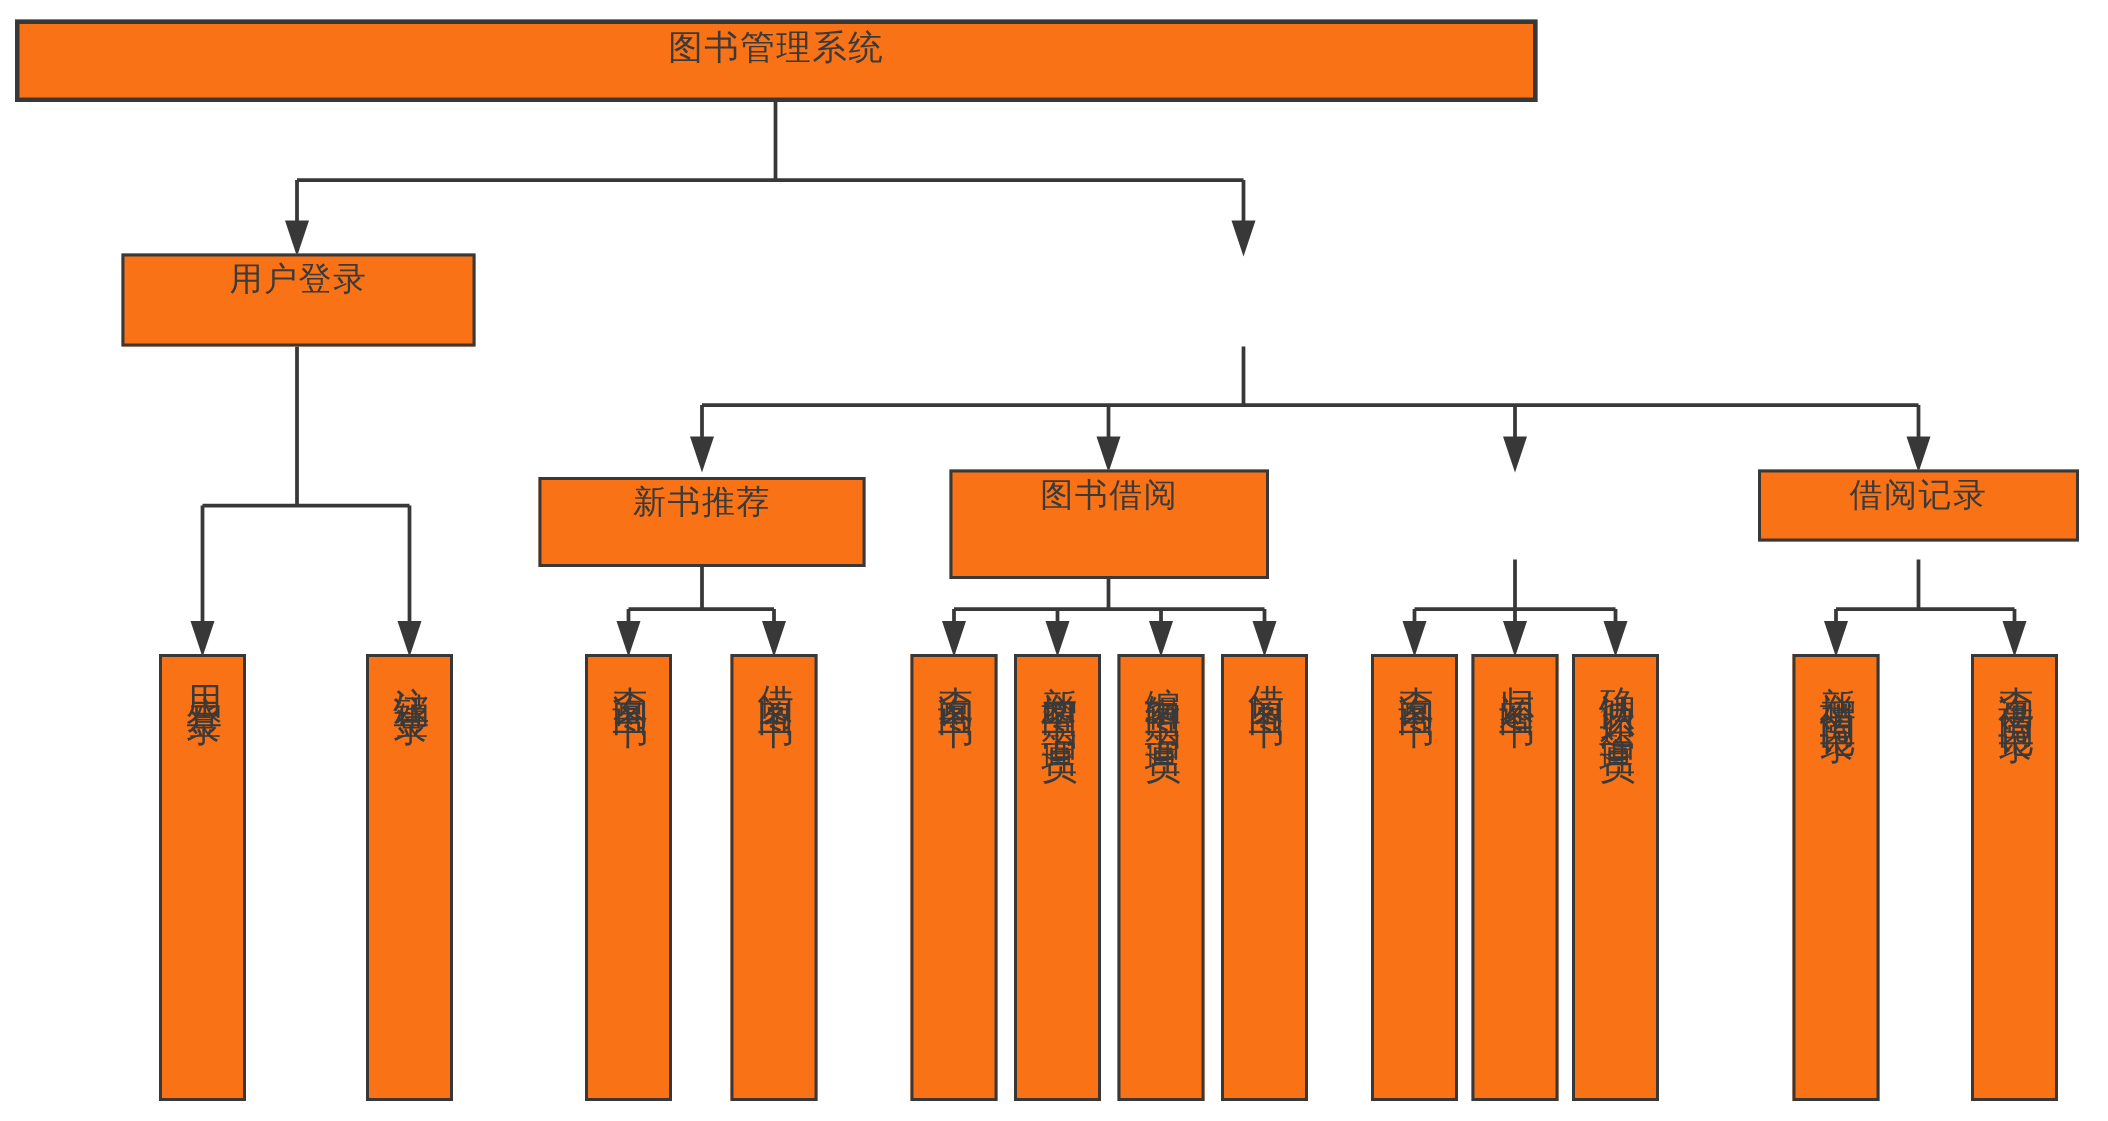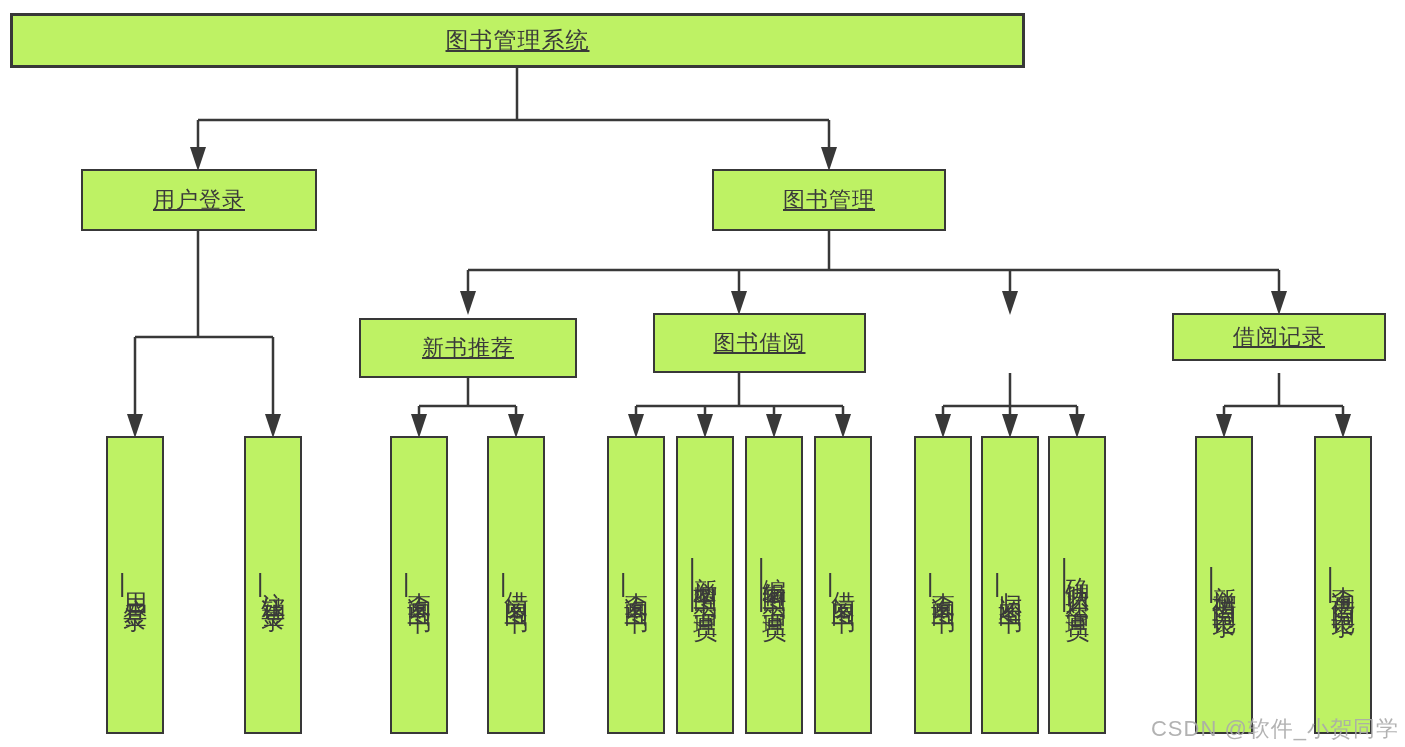--- a/index.html
+++ b/index.html
@@ -19,27 +19,26 @@
     position: absolute;
     left: 0;
     top: 0;
     width: 1405px;
     height: 747px;
     pointer-events: none;
   }
   .node {
     position: absolute;
     box-sizing: border-box;
-    background: #bef264;
+    background: #f97316;
     border: 2.5px solid #383838;
     display: flex;
-    align-items: center;
+    align-items: flex-start;
     justify-content: center;
     color: #3a3a3a;
-    text-decoration: underline;
   }
   .node.root { border-width: 3px; }
   .lbl {
     font-size: 22px;
     letter-spacing: 1px;
     white-space: nowrap;
   }
   .root .lbl { font-size: 23px; }
   .lbl.vert {
     writing-mode: vertical-rl;
@@ -97,28 +96,25 @@
     <use href="#arrow" x="1343" y="438"></use>
   </svg>
 
   <div class="node root" style="left:10px;top:13px;width:1015px;height:55px">
     <span class="lbl">图书管理系统</span>
   </div>
 
   <div class="node" style="left:81px;top:169px;width:236px;height:62px">
     <span class="lbl">用户登录</span>
   </div>
-  <div class="node" style="left:712px;top:169px;width:234px;height:62px">
-    <span class="lbl">图书管理</span>
-  </div>
 
   <div class="node" style="left:359px;top:318px;width:218px;height:60px">
     <span class="lbl">新书推荐</span>
   </div>
-  <div class="node" style="left:653px;top:313px;width:213px;height:60px">
+  <div class="node" style="left:633px;top:313px;width:213px;height:73px">
     <span class="lbl">图书借阅</span>
   </div>
   <div class="node" style="left:1172px;top:313px;width:214px;height:48px">
     <span class="lbl">借阅记录</span>
   </div>
 
   <div class="node" style="left:106px;top:436px;width:58px;height:298px">
     <span class="lbl vert">用户登录</span>
   </div>
   <div class="node" style="left:244px;top:436px;width:58px;height:298px">
@@ -155,15 +151,14 @@
     <span class="lbl vert">确认归还（管理员）</span>
   </div>
 
   <div class="node" style="left:1195px;top:436px;width:58px;height:298px">
     <span class="lbl vert">新增借阅记录</span>
   </div>
   <div class="node" style="left:1314px;top:436px;width:58px;height:298px">
     <span class="lbl vert">查询借阅记录</span>
   </div>
 
-  <div class="watermark">CSDN @软件_小贺同学</div>
 
 </div>
 
 </body></html>

